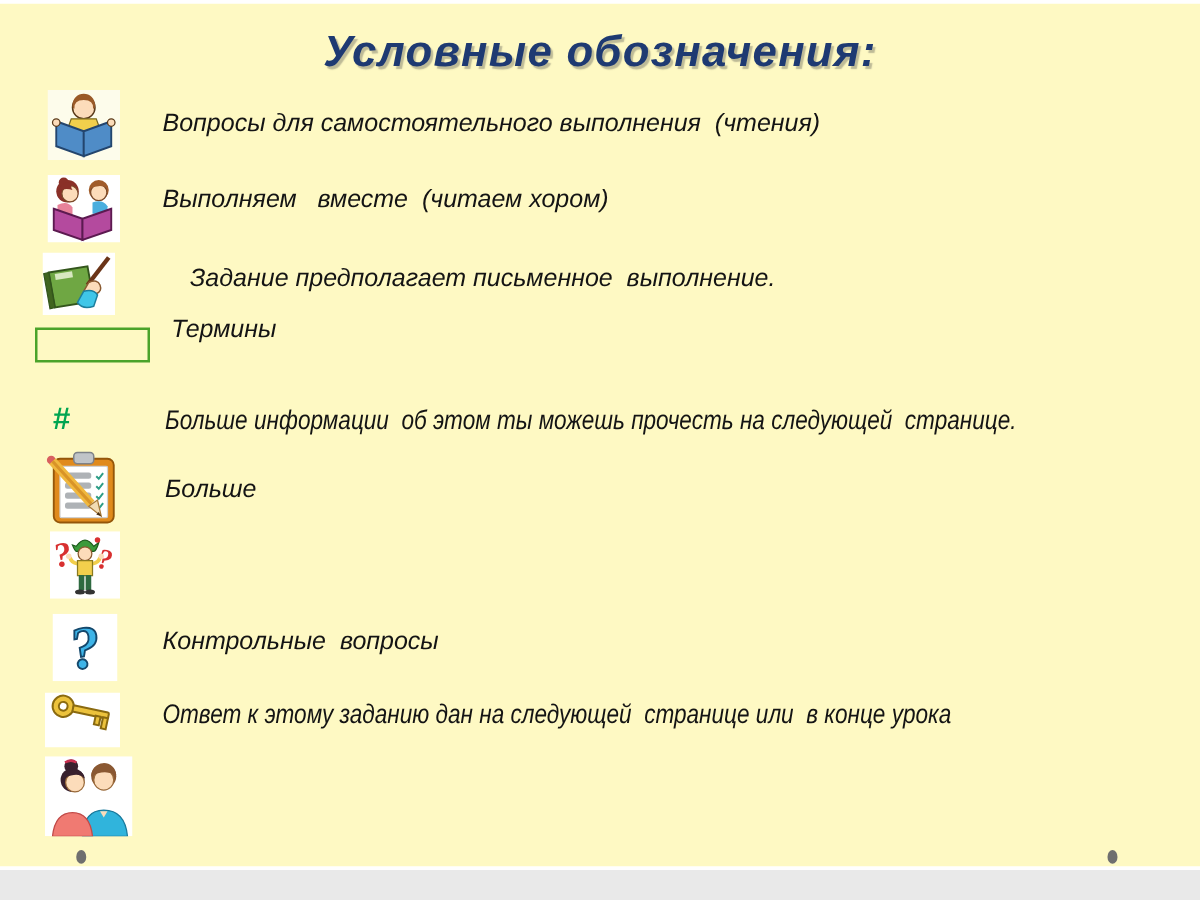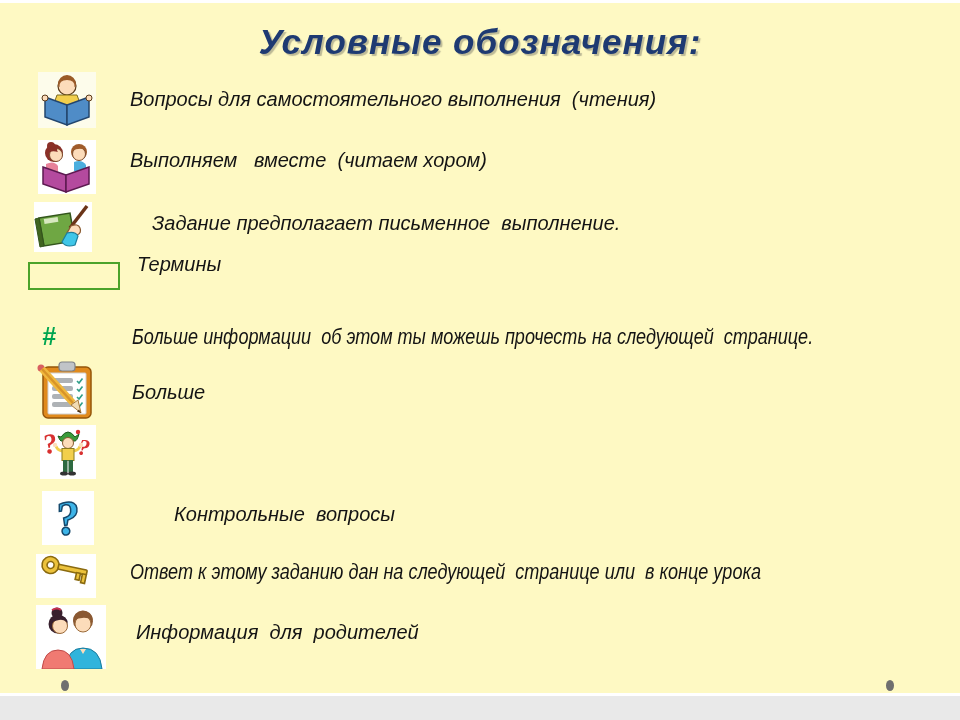--- a/index.html
+++ b/index.html
@@ -147,21 +147,21 @@
       <ellipse cx="32" cy="48.5" rx="4" ry="2" fill="#333333"></ellipse>
     </svg>
   </div>
 
   <div class="icon" style="left:42px;top:491px;">
     <svg width="52" height="54" viewBox="0 0 52 54">
       <rect width="52" height="54" fill="#ffffff"></rect>
       <text x="26" y="43" text-anchor="middle" font-size="48" font-weight="bold" fill="#3db4e8" stroke="#14486c" stroke-width="1.5" font-family="Liberation Serif,serif" transform="rotate(-8 26 27)">?</text>
     </svg>
   </div>
-  <div class="label" style="left:130px;top:514px;margin-left:44px;">Контрольные  вопросы</div>
+  <div class="label" style="left:130px;top:514px;">Контрольные  вопросы</div>
 
   <div class="icon" style="left:36px;top:554px;">
     <svg width="60" height="44" viewBox="0 0 60 44">
       <rect width="60" height="44" fill="#ffffff"></rect>
       <g transform="rotate(12 28 20)" fill="#ecc23c" stroke="#8a6a10" stroke-width="1.6">
         <circle cx="13" cy="14" r="8.5"></circle>
         <circle cx="13" cy="14" r="3.5" fill="#ffffff"></circle>
         <rect x="21" y="11.5" width="29" height="5" rx="1"></rect>
         <rect x="40" y="16" width="4" height="7"></rect>
         <rect x="46" y="16" width="4" height="9"></rect>
@@ -179,19 +179,18 @@
       <path d="M30 64 q1 -21 17 -21 q17 0 19 21 z" fill="#30b4dc" stroke="#1a7a9c" stroke-width="1"></path>
       <path d="M44 44 l3 5 l3 -5 z" fill="#fcdcba"></path>
       <circle cx="21" cy="8" r="5.5" fill="#38202e"></circle>
       <path d="M16 5 q5 -3 9 0" stroke="#c83050" stroke-width="2" fill="none"></path>
       <circle cx="22" cy="19" r="9.5" fill="#38202e"></circle>
       <circle cx="24" cy="21" r="7.5" fill="#fcdcba" stroke="#9a6a3a" stroke-width="1"></circle>
       <path d="M13 20 q0 -9 10 -9 q8 0 9 7 q-4 -4 -9 -3 q-7 1 -10 5 z" fill="#38202e"></path>
       <path d="M6 64 q2 -19 16 -19 q14 0 16 19 z" fill="#f07a72" stroke="#c04a48" stroke-width="1"></path>
     </svg>
   </div>
-  <div class="label" style="left:136px;top:632px;">Информация  для  родителей</div>
 
   <div class="dot left"></div>
   <div class="dot right"></div>
 
   <div class="edge bottom"></div>
 </div>
 
 </body></html>

